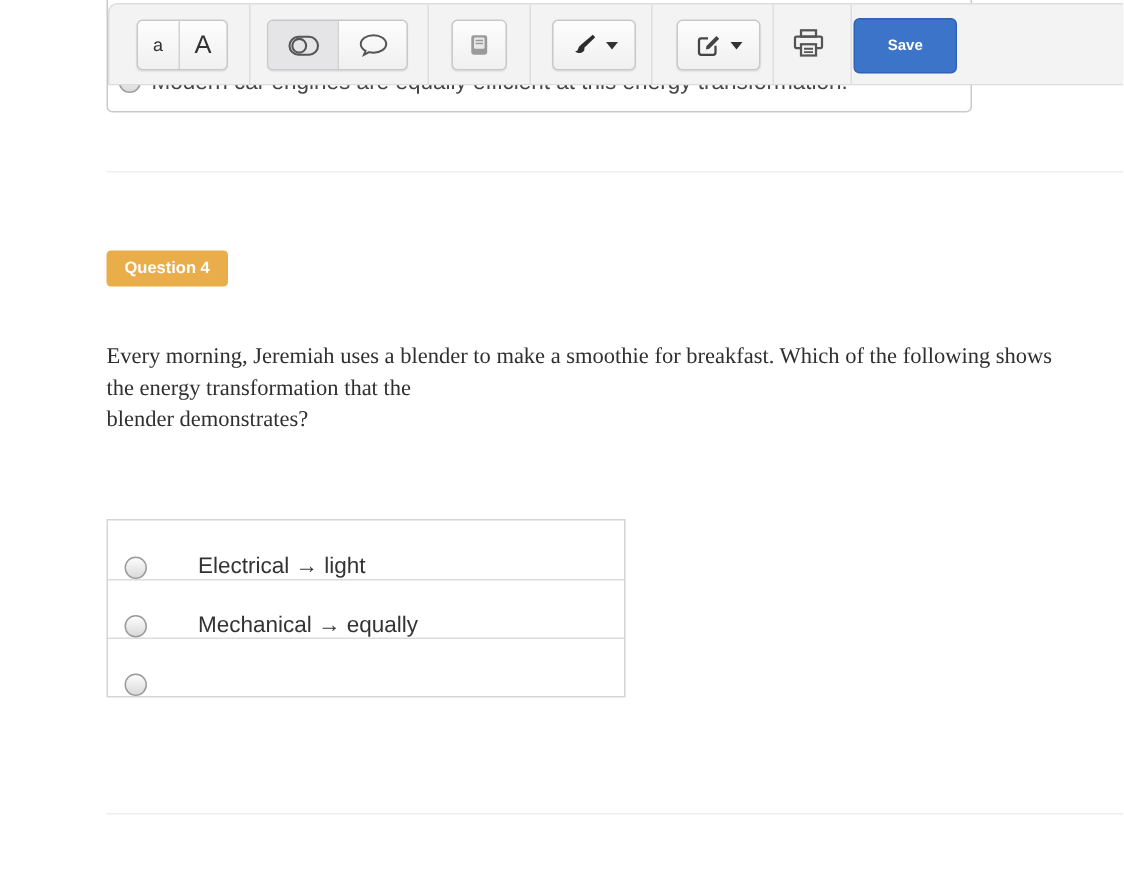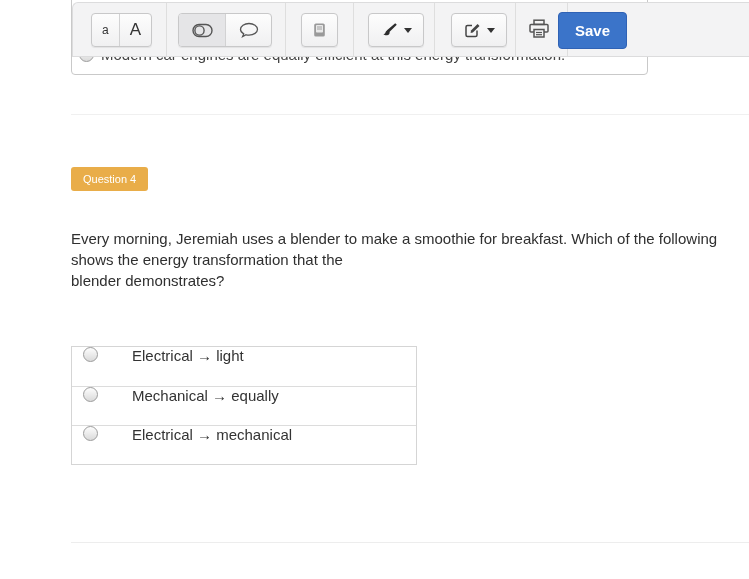--- a/index.html
+++ b/index.html
@@ -70,63 +70,63 @@
     width: 0; height: 0; margin-left: 6px;
     border-left: 4px solid transparent;
     border-right: 4px solid transparent;
     border-top: 5px solid #333;
   }
   .icon-btn-plain {
     position: absolute; top: 16px;
     background: none; border: none; cursor: pointer;
   }
   .save-btn {
-    position: absolute; left: 485px; top: 9px;
+    position: absolute; left: 496px; top: 9px;
     width: 69px; height: 37px;
     background: #3b74c9;
     border: 1px solid #2f62b5;
     border-radius: 4px;
-    color: #ffffff; font-weight: bold; font-size: 15px;
+    color: #ffffff; font-weight: bold; font-size: 10px;
     display: flex; align-items: center; justify-content: center;
     cursor: pointer;
   }
 
   
   .rule { position: absolute; left: 71px; right: 0; height: 1px; background: #f0f0f0; }
   .rule-top    { top: 114px; }
   .rule-bottom { top: 542px; background: #ededed; }
 
   
   .q-badge {
     position: absolute; left: 71px; top: 167px;
     height: 24px; padding: 0 12px;
     background: #e9ad49;
     border-radius: 3px;
-    color: #ffffff; font-size: 11px; font-weight: normal;
+    color: #ffffff; font-size: 11px; font-weight: bold;
     display: inline-flex; align-items: center;
   }
 
   
   .q-prompt {
     position: absolute; left: 71px; top: 228px;
     width: 652px;
-    font-size: 15px; line-height: 21px; color: #2f2f2f;
+    font-size: 15px; line-height: 21px; color: #2f2f2f; font-family: Liberation Serif, serif;
   }
   .q-prompt .part { display: block; }
 
   
   .options {
     position: absolute; left: 71px; top: 346px;
     width: 346px;
     background: #ffffff;
     border: 1px solid #d5d5d5;
   }
   .opt-row {
     height: 39px;
-    display: flex; align-items: flex-start;
+    display: flex; align-items: flex-end;
     cursor: pointer;
   }
   .opt-row + .opt-row { border-top: 1px solid #dcdcdc; }
   .opt-radio {
     width: 15px; height: 15px; margin-left: 11px;
     border-radius: 50%;
     border: 1px solid #9b9b9b;
     background: linear-gradient(180deg, #fdfdfd, #dadada);
     flex: 0 0 auto;
   }
@@ -244,15 +244,14 @@
   <div class="opt-row">
     <span class="opt-radio"></span>
     <span class="opt-label">Electrical → light</span>
   </div>
   <div class="opt-row">
     <span class="opt-radio"></span>
     <span class="opt-label">Mechanical → equally</span>
   </div>
   <div class="opt-row">
     <span class="opt-radio"></span>
-    <span class="opt-label">Electrical → mechanical</span>
   </div>
 </div>
 
 </body></html>

